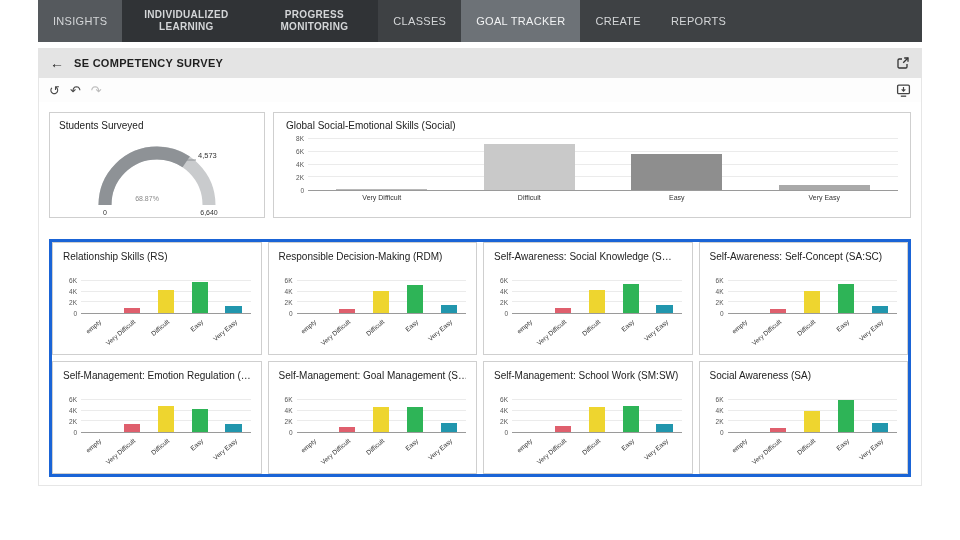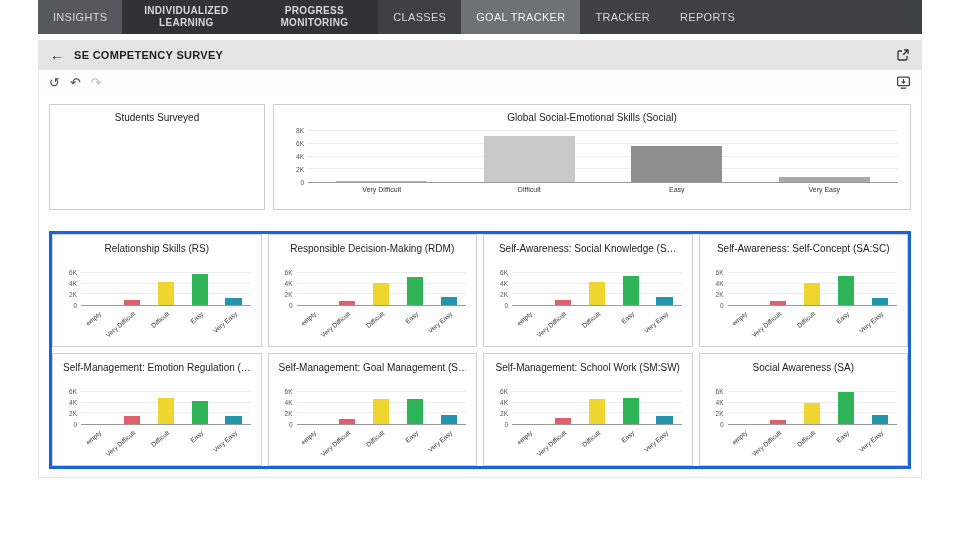--- a/index.html
+++ b/index.html
@@ -5,21 +5,21 @@
   * { box-sizing: border-box; }
   html,body { margin:0; padding:0; }
   body {
     width:960px; height:540px; background:#ffffff; overflow:hidden;
     font-family:"Liberation Sans", sans-serif; color:#222;
   }
   .app { width:884px; margin-left:38px; position:relative; }
 
   
   .nav {
-    height:34px; background:#3e4144; display:flex; align-items:stretch;
+    height:42px; background:#3e4144; display:flex; align-items:stretch;
   }
   .nav-item {
     display:flex; align-items:center; justify-content:center;
     padding:0 15px; font-size:11px; color:#d4d6d8; cursor:pointer;
     letter-spacing:.3px; text-align:center;
   }
   .nav-item.two-line { font-size:10px; line-height:1.2; max-width:128px; padding:0 12px;font-weight:bold; }
   .nav-item.raised { background:#55595d; }
   .nav-item.dark   { background:#303336; }
   .nav-item.active { background:#6d7277; color:#f2f3f4; }
@@ -51,21 +51,21 @@
 
   
   .content {
     background:#ffffff; border-left:1px solid #e6e6e6; border-right:1px solid #e6e6e6;
     border-bottom:1px solid #e6e6e6; padding:10px 10px 8px 10px;
   }
   .top-row { display:flex; gap:8px; }
   .card { background:#fff; border:1px solid #cfcfcf; }
   .gauge-card { width:216px; height:106px; padding:7px 9px; position:relative; }
   .global-card { flex:1; height:106px; padding:7px 12px; }
-  .card-title { font-size:10px; color:#222; white-space:nowrap; overflow:hidden;text-align:center; }
+  .card-title { font-size:10px; color:#222; white-space:nowrap; overflow:hidden; }
 
   
   .gauge-wrap { margin-top:0px; display:flex; justify-content:center; }
 
   
   .chart { display:flex; }
   .chart-yaxis { position:relative; width:18px; flex:none; }
   .ytick {
     position:absolute; right:4px; transform:translateY(50%);
     font-size:6.5px; color:#555; line-height:1;
@@ -107,21 +107,21 @@
 <body>
 
 <div class="app">
 
   <div class="nav">
     <div class="nav-item raised">INSIGHTS</div>
     <div class="nav-item dark two-line">INDIVIDUALIZED LEARNING</div>
     <div class="nav-item dark two-line">PROGRESS MONITORING</div>
     <div class="nav-item">CLASSES</div>
     <div class="nav-item active">GOAL TRACKER</div>
-    <div class="nav-item">TRACKER</div>
+    <div class="nav-item">CREATE</div>
     <div class="nav-item">REPORTS</div>
   </div>
 
   <div class="page-header">
     <span class="back-arrow">←</span>
     <span class="page-title">SE COMPETENCY SURVEY</span>
     <span class="header-right">
       <svg width="14" height="14" viewBox="0 0 14 14">
         <path d="M6 3H3.2a1.2 1.2 0 0 0-1.2 1.2v6.6A1.2 1.2 0 0 0 3.2 12h6.6A1.2 1.2 0 0 0 11 10.8V8" fill="none" stroke="#333" stroke-width="1.3"></path>
         <path d="M8.2 2H12v3.8" fill="none" stroke="#333" stroke-width="1.3"></path>
@@ -142,20 +142,31 @@
       </svg>
     </span>
   </div>
 
   <div class="content">
 
     <div class="top-row">
 
       <div class="card gauge-card">
         <div class="card-title">Students Surveyed</div>
+        <div class="gauge-wrap">
+          <svg width="170" height="86" viewBox="0 0 160 86">
+            <path d="M 28 74 A 52 52 0 0 1 132 74" fill="none" stroke="#c9cbcd" stroke-width="13"></path>
+            <path class="gauge-fill" d="M 28 74 A 52 52 0 0 1 132 74" fill="none" stroke="#8e9296" stroke-width="13" stroke-dasharray="112.52377115325928 163.38575744628906"></path>
+            <line x1="110" y1="29" x2="119" y2="29" stroke="#8e9296" stroke-width="1"></line>
+            <text x="121" y="27" font-size="7.5" fill="#333">4,573</text>
+            <text x="70" y="70" font-size="7" fill="#8a8a8a" text-anchor="middle">68.87%</text>
+            <text x="28" y="84" font-size="7" fill="#333" text-anchor="middle">0</text>
+            <text x="132" y="84" font-size="7" fill="#333" text-anchor="middle">6,640</text>
+          </svg>
+        </div>
       </div>
 
       <div class="card global-card">
         <div class="card-title">Global Social-Emotional Skills (Social)</div>
         <div class="chart chart-global">
             <div class="chart-yaxis">
               <span class="ytick" style="bottom: 100%;">8K</span>
               <span class="ytick" style="bottom: 75%;">6K</span>
               <span class="ytick" style="bottom: 50%;">4K</span>
               <span class="ytick" style="bottom: 25%;">2K</span>

